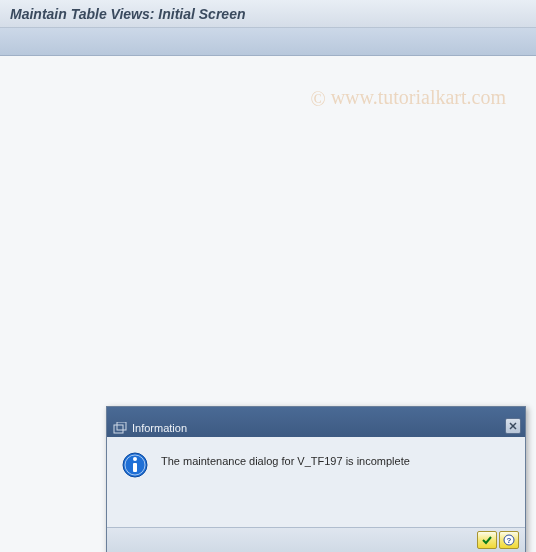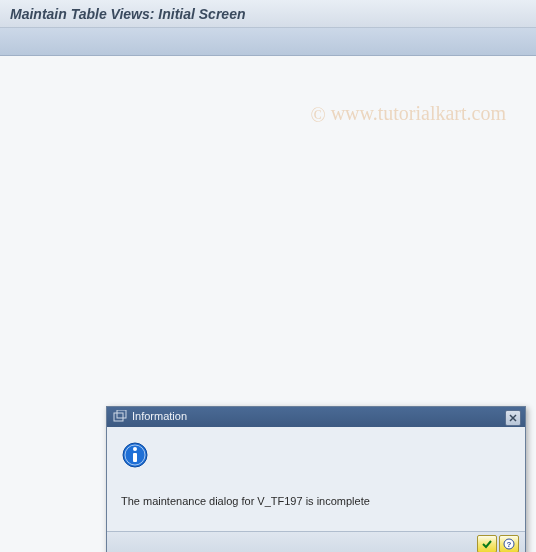--- a/index.html
+++ b/index.html
@@ -33,21 +33,21 @@
       height: 28px;
       border-bottom: 1px solid #9fb0c6;
     }
     .content-area {
       background: #f5f7f9;
       height: calc(100% - 56px);
       position: relative;
     }
     .watermark {
       position: absolute;
-      top: 46px;
+      top: 30px;
       right: 30px;
       font-size: 20px;
       color: #e8c9a8;
       opacity: 0.7;
       font-family: Georgia, serif;
       pointer-events: none;
       z-index: 100;
     }
     .watermark-copy {
       font-size: 20px;
@@ -60,23 +60,23 @@
       width: 420px;
       background: #e9eef4;
       border: 1px solid #6a7f9a;
       box-shadow: 2px 2px 6px rgba(0,0,0,0.3);
     }
     .dialog-titlebar {
       background: linear-gradient(to bottom, #4a6a95 0%, #3d5a82 100%);
       color: #fff;
       padding: 3px 4px 3px 6px;
       display: flex;
-      align-items: flex-start;
+      align-items: flex-end;
       justify-content: space-between;
-      height: 20px;
+      height: 30px;
     }
     .dialog-titlebar-left {
       display: flex;
       align-items: center;
       gap: 5px;
     }
     .dialog-title-icon {
       width: 14px;
       height: 12px;
       display: inline-block;
@@ -97,24 +97,23 @@
       cursor: pointer;
     }
     .close-btn svg {
       width: 8px;
       height: 8px;
     }
     .dialog-body {
       padding: 14px 14px 20px 14px;
       display: flex;
       align-items: flex-start;
-      gap: 22px;
+      gap: 12px;
       background: #e9eef4;
       min-height: 90px;
-      flex-direction: column;
     }
     .info-icon {
       width: 28px;
       height: 28px;
       flex-shrink: 0;
     }
     .dialog-message {
       font-size: 11px;
       color: #2a2a2a;
       line-height: 1.6;

